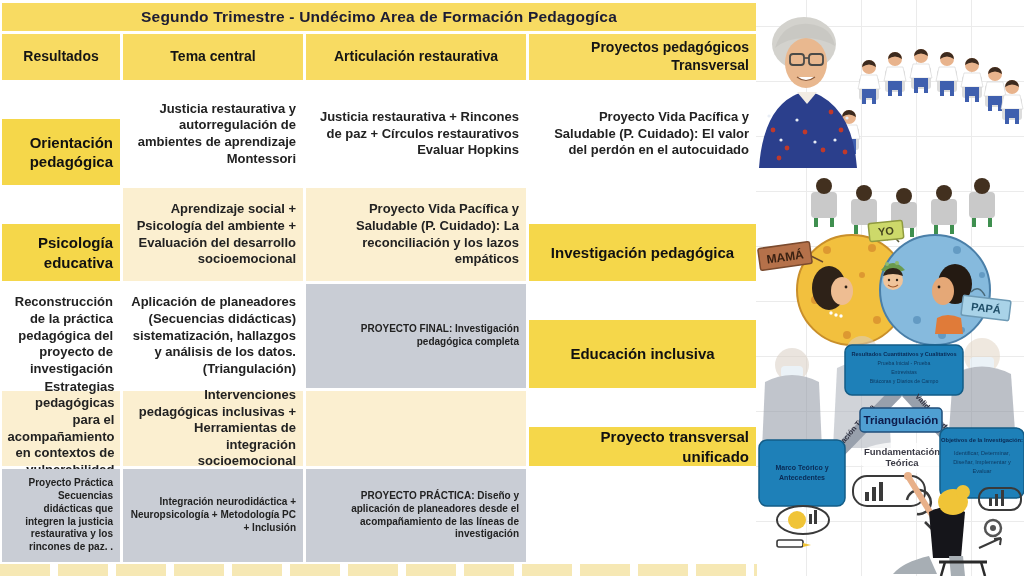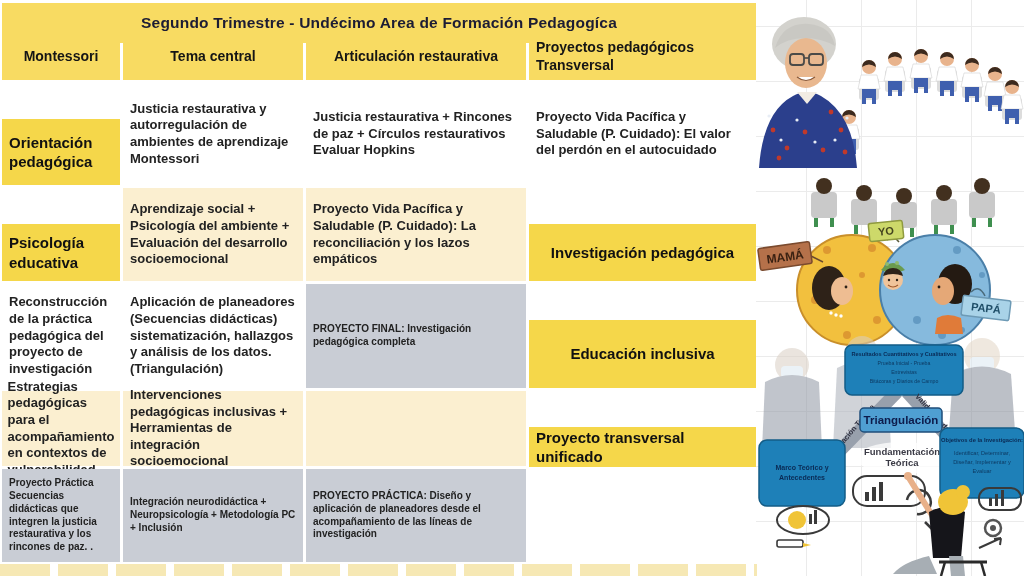--- a/index.html
+++ b/index.html
@@ -18,21 +18,21 @@
   .table{
     position:absolute;left:2px;top:3px;width:754px;
     display:grid;
     grid-template-columns:118px 180px 220px 227px;
     grid-template-rows:28px 46px 102px 93px 104px 75px 93px;
     gap:3px;
     background:#ffffff;
   }
   .cell{
     display:flex;align-items:center;justify-content:center;
-    text-align:left;padding:20px 7px;box-sizing:border-box;
+    text-align:right;padding:8px 7px;box-sizing:border-box;
     font-weight:700;color:#222222;line-height:1.28;
   }
   .title-cell{
     grid-column:1 / span 4;
     background:#f8db62;color:#1c1c34;font-size:15.5px;letter-spacing:.2px;
   }
   .head{background:#f8db62;color:#151515;font-size:14px;}
   .yellow{background:#f5d74a;color:#111;font-size:15px;margin-top:36px;}
   .white{background:#ffffff;font-size:13px;}
   .cream{background:#fbefd0;font-size:13px;}
@@ -45,21 +45,21 @@
   .art{position:absolute;left:757px;top:0;}
 </style>
 </head>
 <body>
 
 <div class="grid-bg"></div>
 
 <div class="table">
   <div class="cell title-cell">Segundo Trimestre -  Undécimo Area de Formación Pedagogíca</div>
 
-  <div class="cell head">Montessori</div>
+  <div class="cell head">Resultados</div>
   <div class="cell head">Tema central</div>
   <div class="cell head">Articulación restaurativa</div>
   <div class="cell head">Proyectos pedagógicos Transversal</div>
 
   <div class="cell yellow">Orientación pedagógica</div>
   <div class="cell white">Justicia restaurativa y autorregulación de ambientes de aprendizaje Montessori</div>
   <div class="cell white">Justicia restaurativa + Rincones de paz + Círculos restaurativos Evaluar Hopkins</div>
   <div class="cell white">Proyecto Vida Pacífica y Saludable (P. Cuidado): El valor del perdón en el autocuidado</div>
 
   <div class="cell yellow">Psicología educativa</div>

